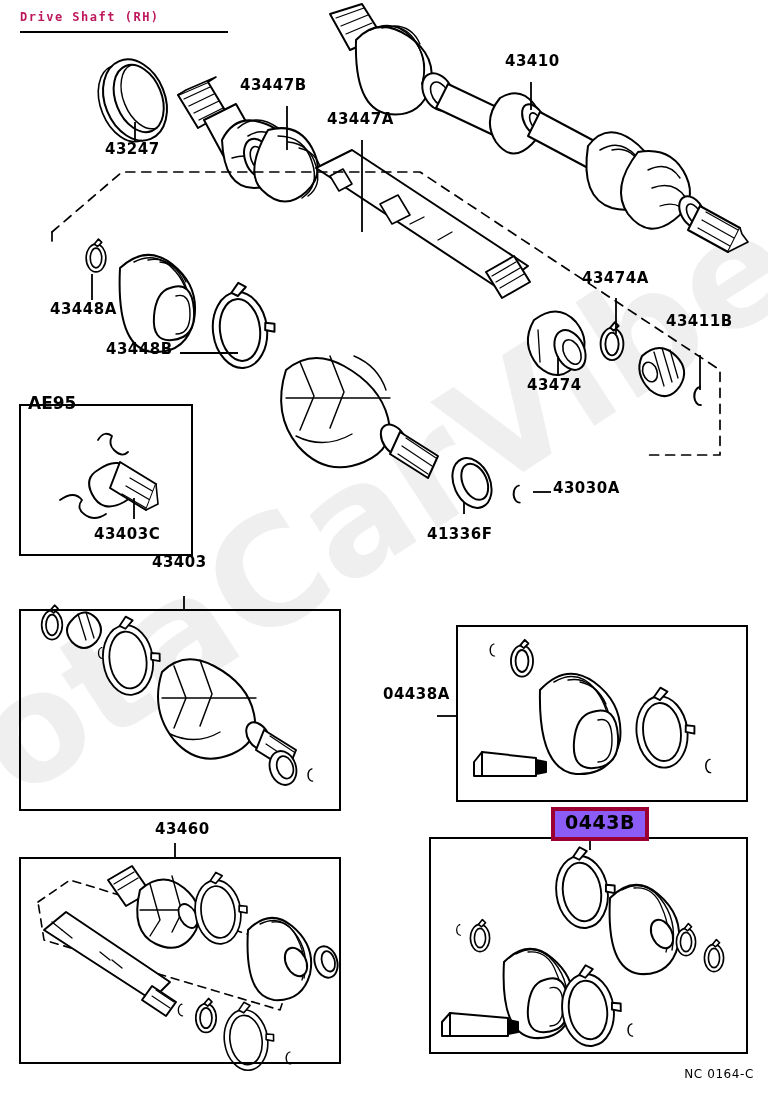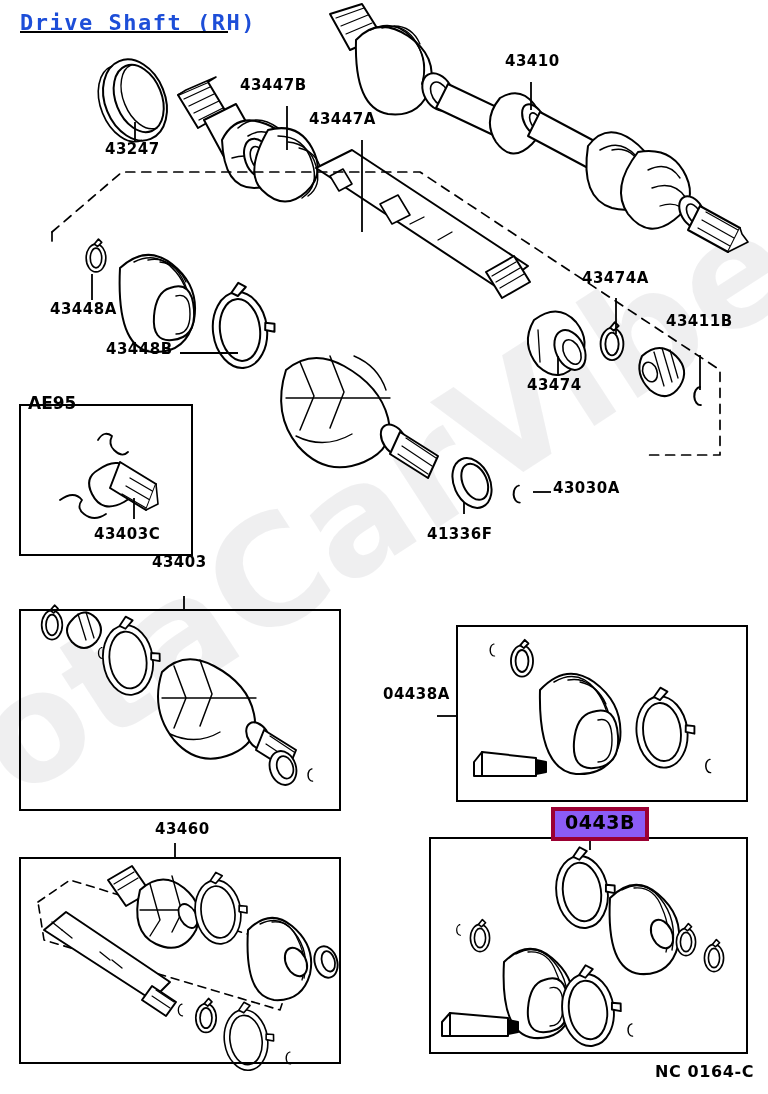--- a/index.html
+++ b/index.html
@@ -37,40 +37,40 @@
     color: #000000;
     white-space: nowrap;
     line-height: 1;
   }
 
   #title {
     position: absolute;
     left: 20px; top: 10px;
     z-index: 5;
     font-family: "DejaVu Sans Mono", "Liberation Mono", monospace;
-    font-size: 22px;
+    font-size: 12px;
     font-weight: 700;
     letter-spacing: 1.5px;
-    color: #1d4ed8;
+    color: #be185d;
     white-space: nowrap;
   }
   #title-rule {
     position: absolute;
     left: 20px; top: 31px;
     width: 208px; height: 2px;
     background: #000;
     z-index: 5;
   }
   #footer {
     position: absolute;
     right: 14px; bottom: 13px;
     z-index: 5;
     font-family: "DejaVu Sans", "Liberation Sans", sans-serif;
-    font-size: 16px;
-    font-weight: 700;
+    font-size: 12px;
+    font-weight: 400;
     letter-spacing: 0.6px;
     color: #000;
     white-space: nowrap;
   }
   .hl-box {
     position: absolute;
     z-index: 6;
     border: 4px solid #9b0033;
     background: #8b5cf6;
     padding: 1px 10px 3px 10px;
@@ -465,21 +465,21 @@
       <rect x="430" y="838" width="317" height="215"></rect>
     </g>
   </svg>
 
   <div id="title">Drive Shaft  (RH)</div>
   <div id="title-rule"></div>
   <div id="footer">NC  0164-C</div>
 
   <div class="pn" style="left:105px; top:142px;">43247</div>
   <div class="pn" style="left:240px; top:78px;">43447B</div>
-  <div class="pn" style="left:309px; top:112px;">43447A</div>
+  <div class="pn" style="left:327px; top:112px;">43447A</div>
   <div class="pn" style="left:505px; top:54px;">43410</div>
   <div class="pn" style="left:50px;  top:302px;">43448A</div>
   <div class="pn" style="left:106px; top:342px;">43448B</div>
   <div class="pn" style="left:582px; top:271px;">43474A</div>
   <div class="pn" style="left:527px; top:378px;text-align:right;">43474</div>
   <div class="pn" style="left:666px; top:314px;">43411B</div>
   <div class="pn" style="left:427px; top:527px;">41336F</div>
   <div class="pn" style="left:553px; top:481px;">43030A</div>
   <div class="pn" style="left:94px;  top:527px;">43403C</div>
 

